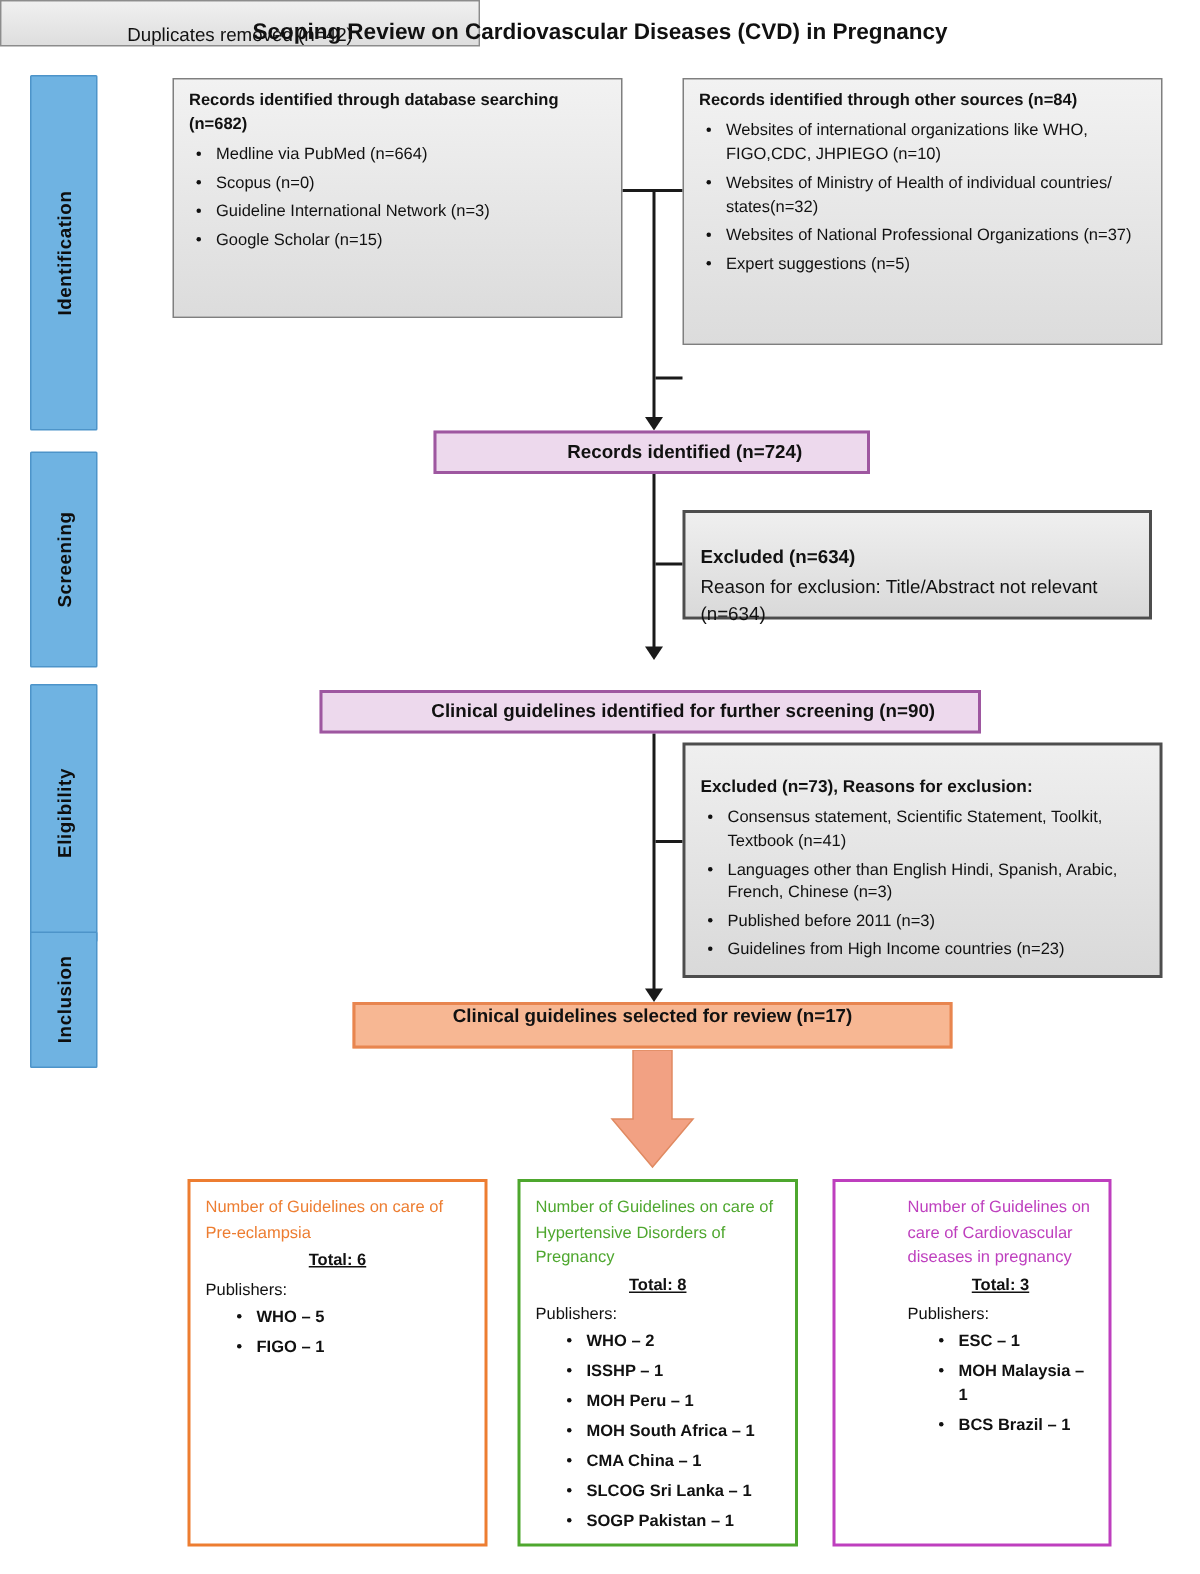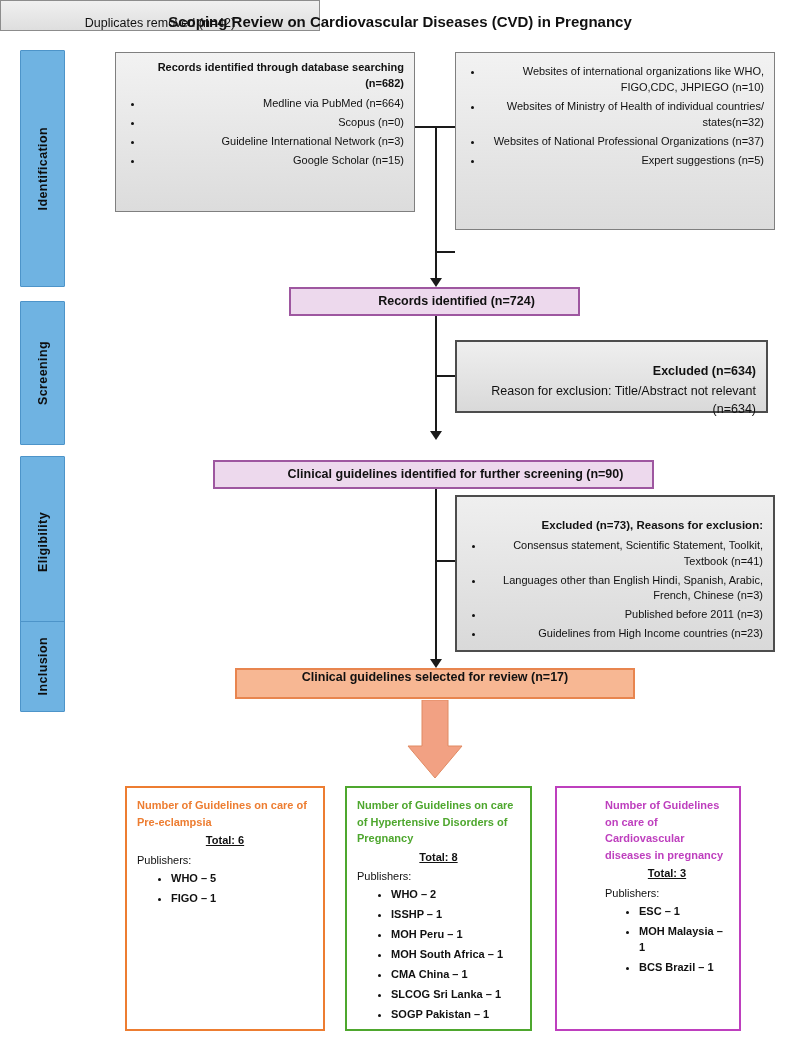--- a/index.html
+++ b/index.html
@@ -15,21 +15,21 @@
   .stage { position: absolute; left: 20px; width: 45px; border: 1px solid #4D94C9;
            display: flex; align-items: center; justify-content: center; border-radius: 1px; }
   .stage-label { writing-mode: vertical-rl; transform: rotate(180deg);
                  font-weight: bold; font-size: 12.5px; letter-spacing: .4px; color: #0e0e0e; }
   .s-identification { top: 50px;  height: 237px; }
   .s-screening      { top: 301px; height: 144px; }
   .s-eligibility    { top: 456px; height: 172px; }
   .s-inclusion      { top: 621px; height: 91px;  }
 
   
-  .box { position: absolute; font-size: 11px; line-height: 1.45; text-align: right; }
+  .box { position: absolute; font-size: 11px; line-height: 1.45; }
   .box-gray { background: linear-gradient(#f2f2f2, #dcdcdc); border: 1px solid #7f7f7f; padding: 7px 10px; }
   .box-gray-dark { background: linear-gradient(#efefef, #d9d9d9); border: 2px solid #4d4d4d; padding: 20px 10px; }
   .box-title { font-weight: bold; font-size: 11px; }
   .box ul { margin-top: 4px; padding-left: 18px; }
   .box li { margin-bottom: 3px; }
 
   .b-database { left: 115px; top: 52px; width: 300px; height: 160px; }
   .b-other    { left: 455px; top: 52px; width: 320px; height: 178px; }
 
   .b-duplicates { left: 455px; top: 237px; width: 320px; height: 31px;
@@ -71,21 +71,21 @@
   .ah3 { left: 430px; top: 659px; }
 
   .big-arrow { position: absolute; left: 405px; top: 700px; }
 
   
   .result-box { position: absolute; top: 786px; height: 245px; background: #fff;
                 border: 2px solid #888; padding: 9px 10px; font-size: 11px; line-height: 1.45; }
   .rb-a { left: 125px; width: 200px; }
   .rb-b { left: 345px; width: 187px; }
   .rb-c { left: 555px; width: 186px; }
-  .rb-title { font-weight: bold; font-size: 11px; line-height: 1.5; }
+  .rb-title { font-weight: normal; font-size: 11px; line-height: 1.5; }
   .rb-total { text-align: center; font-weight: bold; text-decoration: underline; margin: 3px 0 4px; color: #111; }
   .rb-pub-label { color: #111; margin-bottom: 2px; }
   .rb-list { list-style: disc; padding-left: 34px; }
   .rb-list li { font-weight: bold; margin-bottom: 4px; color: #111; }
 </style>
 </head>
 <body>
 
 <div class="canvas">
 
@@ -119,20 +119,21 @@
     <div class="box-title">Records identified through database searching (n=682)</div>
     <ul>
         <li>Medline via PubMed (n=664)</li>
         <li>Scopus (n=0)</li>
         <li>Guideline International Network (n=3)</li>
         <li>Google Scholar (n=15)</li>
       </ul>
   </div>
 
   <div class="box box-gray b-other">
+    <div class="box-title">Records identified through other sources (n=84)</div>
     <ul>
         <li>Websites of international organizations like WHO, FIGO,CDC, JHPIEGO (n=10)</li>
         <li>Websites of Ministry of Health of individual countries/ states(n=32)</li>
         <li>Websites of National Professional Organizations (n=37)</li>
         <li>Expert suggestions (n=5)</li>
       </ul>
   </div>
 
   <div class="b-duplicates">
     <span>Duplicates removed (n=42)</span>

